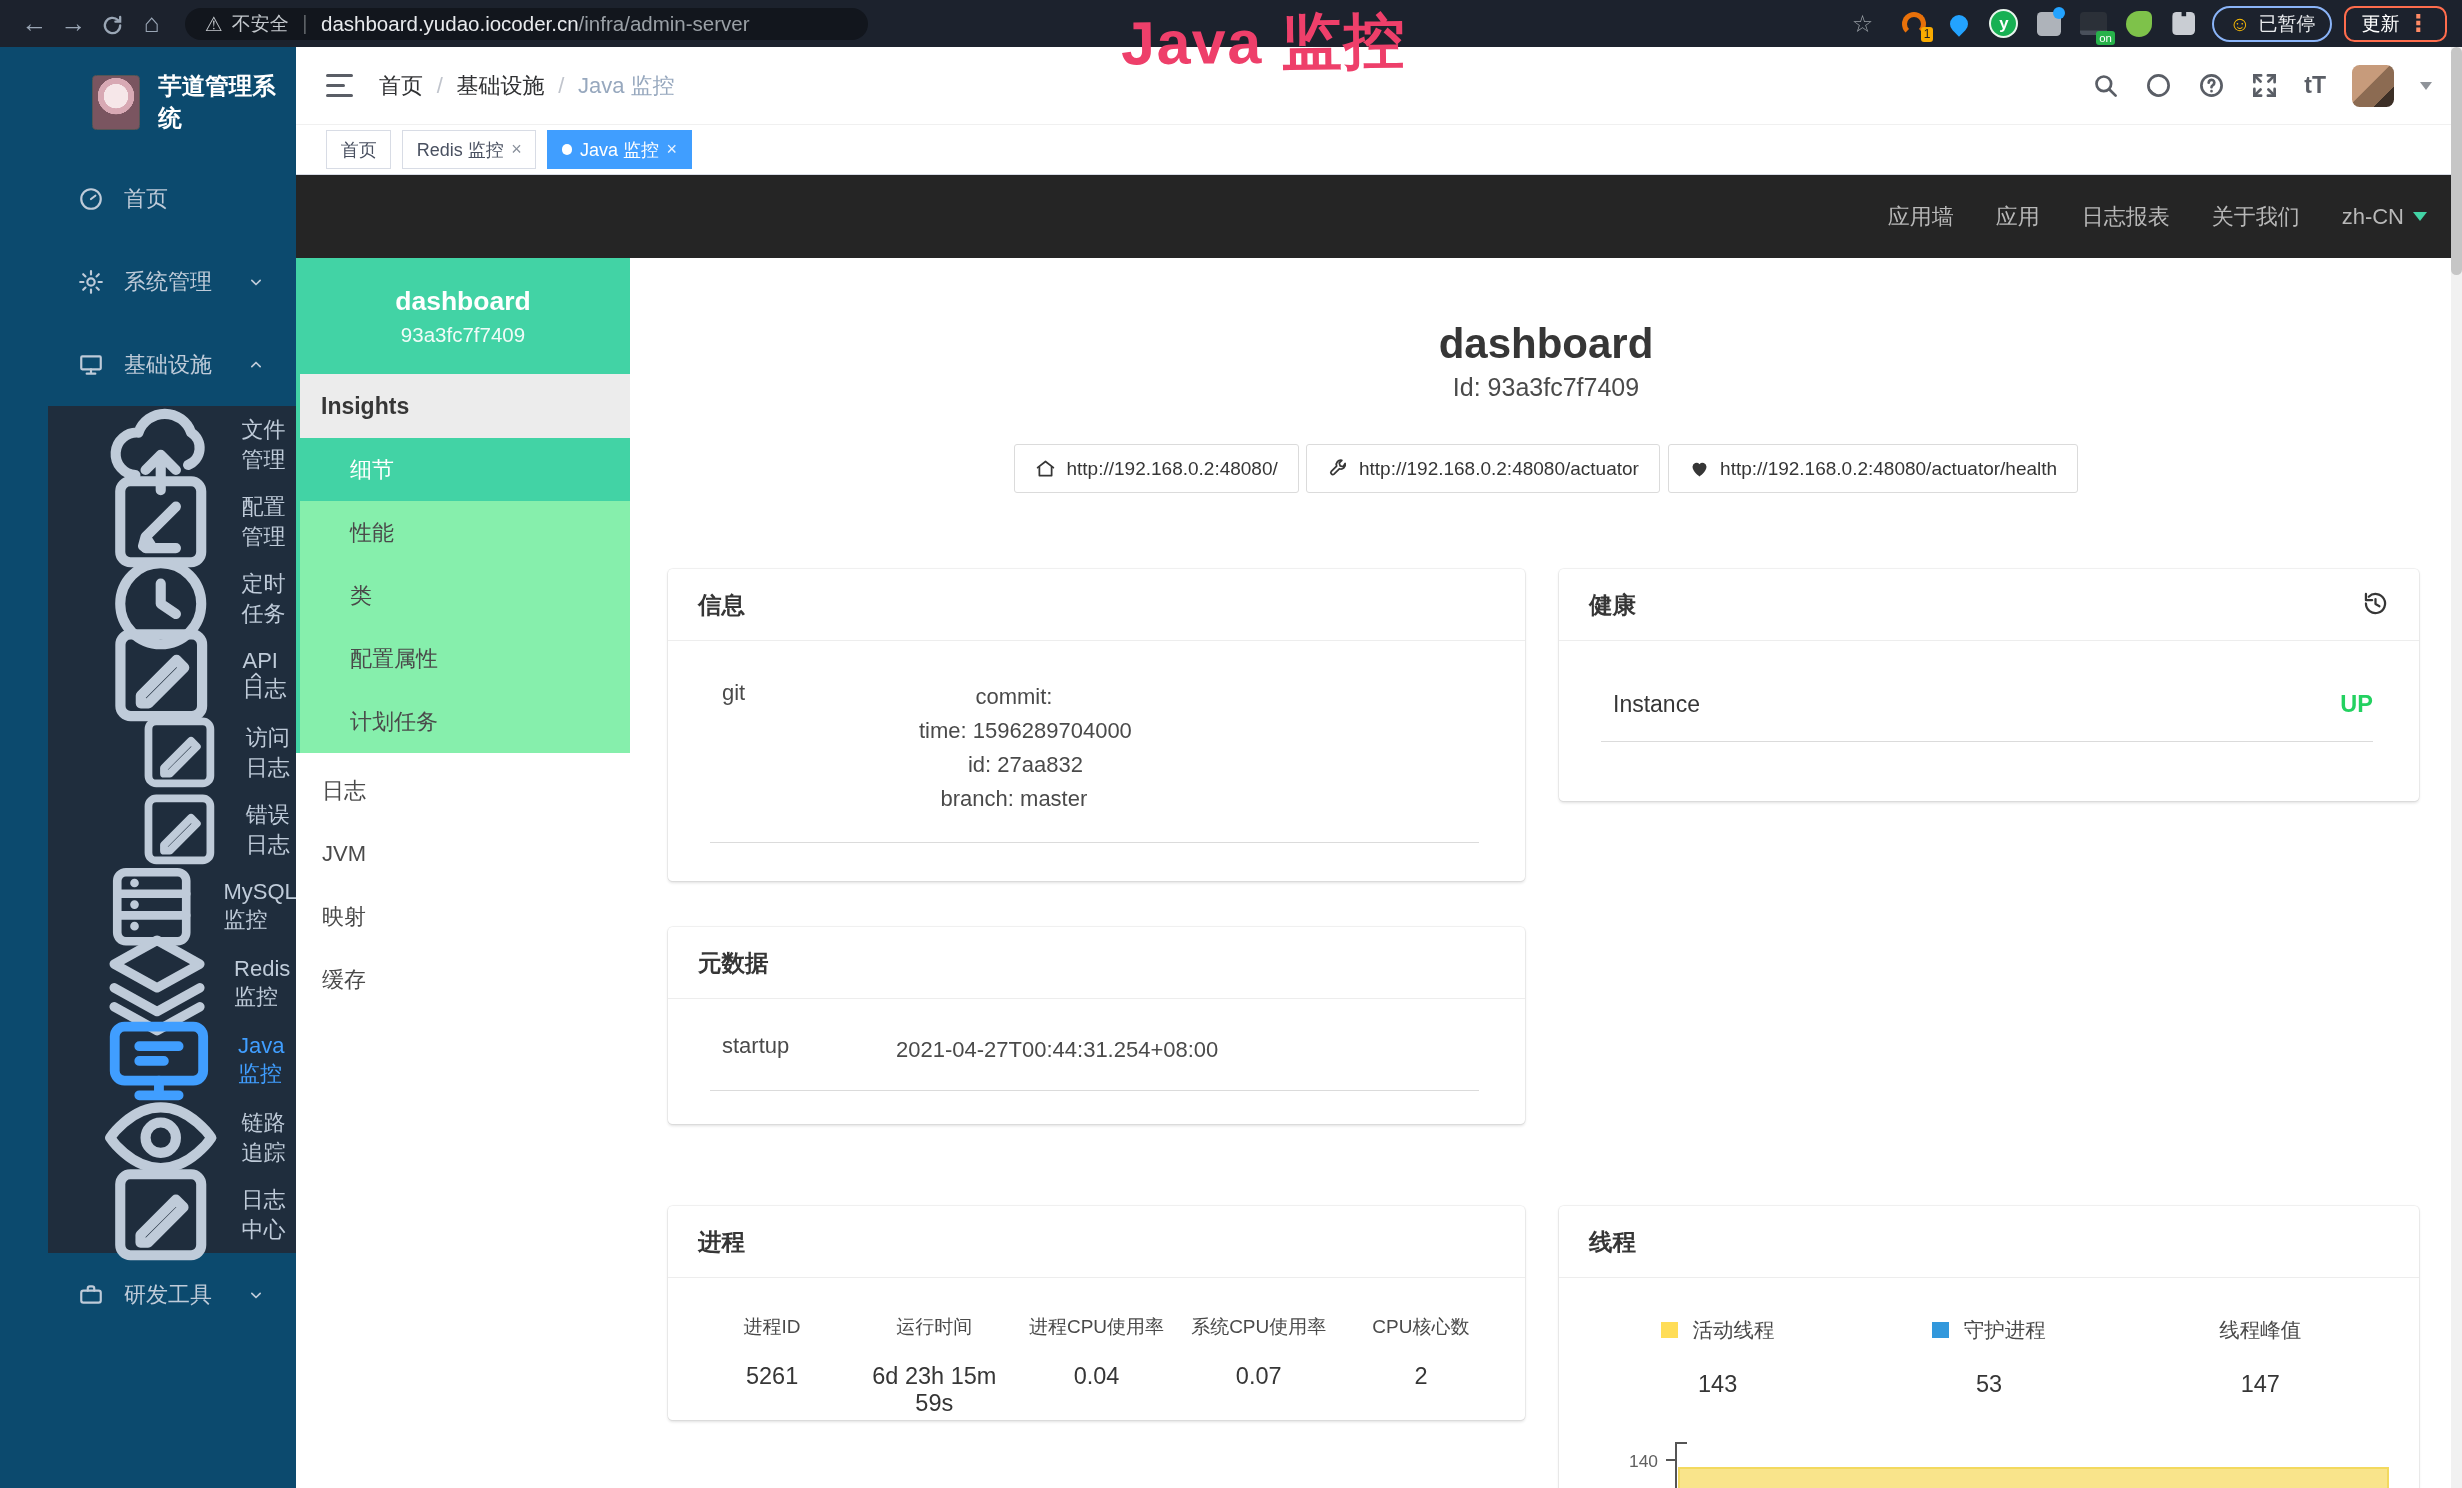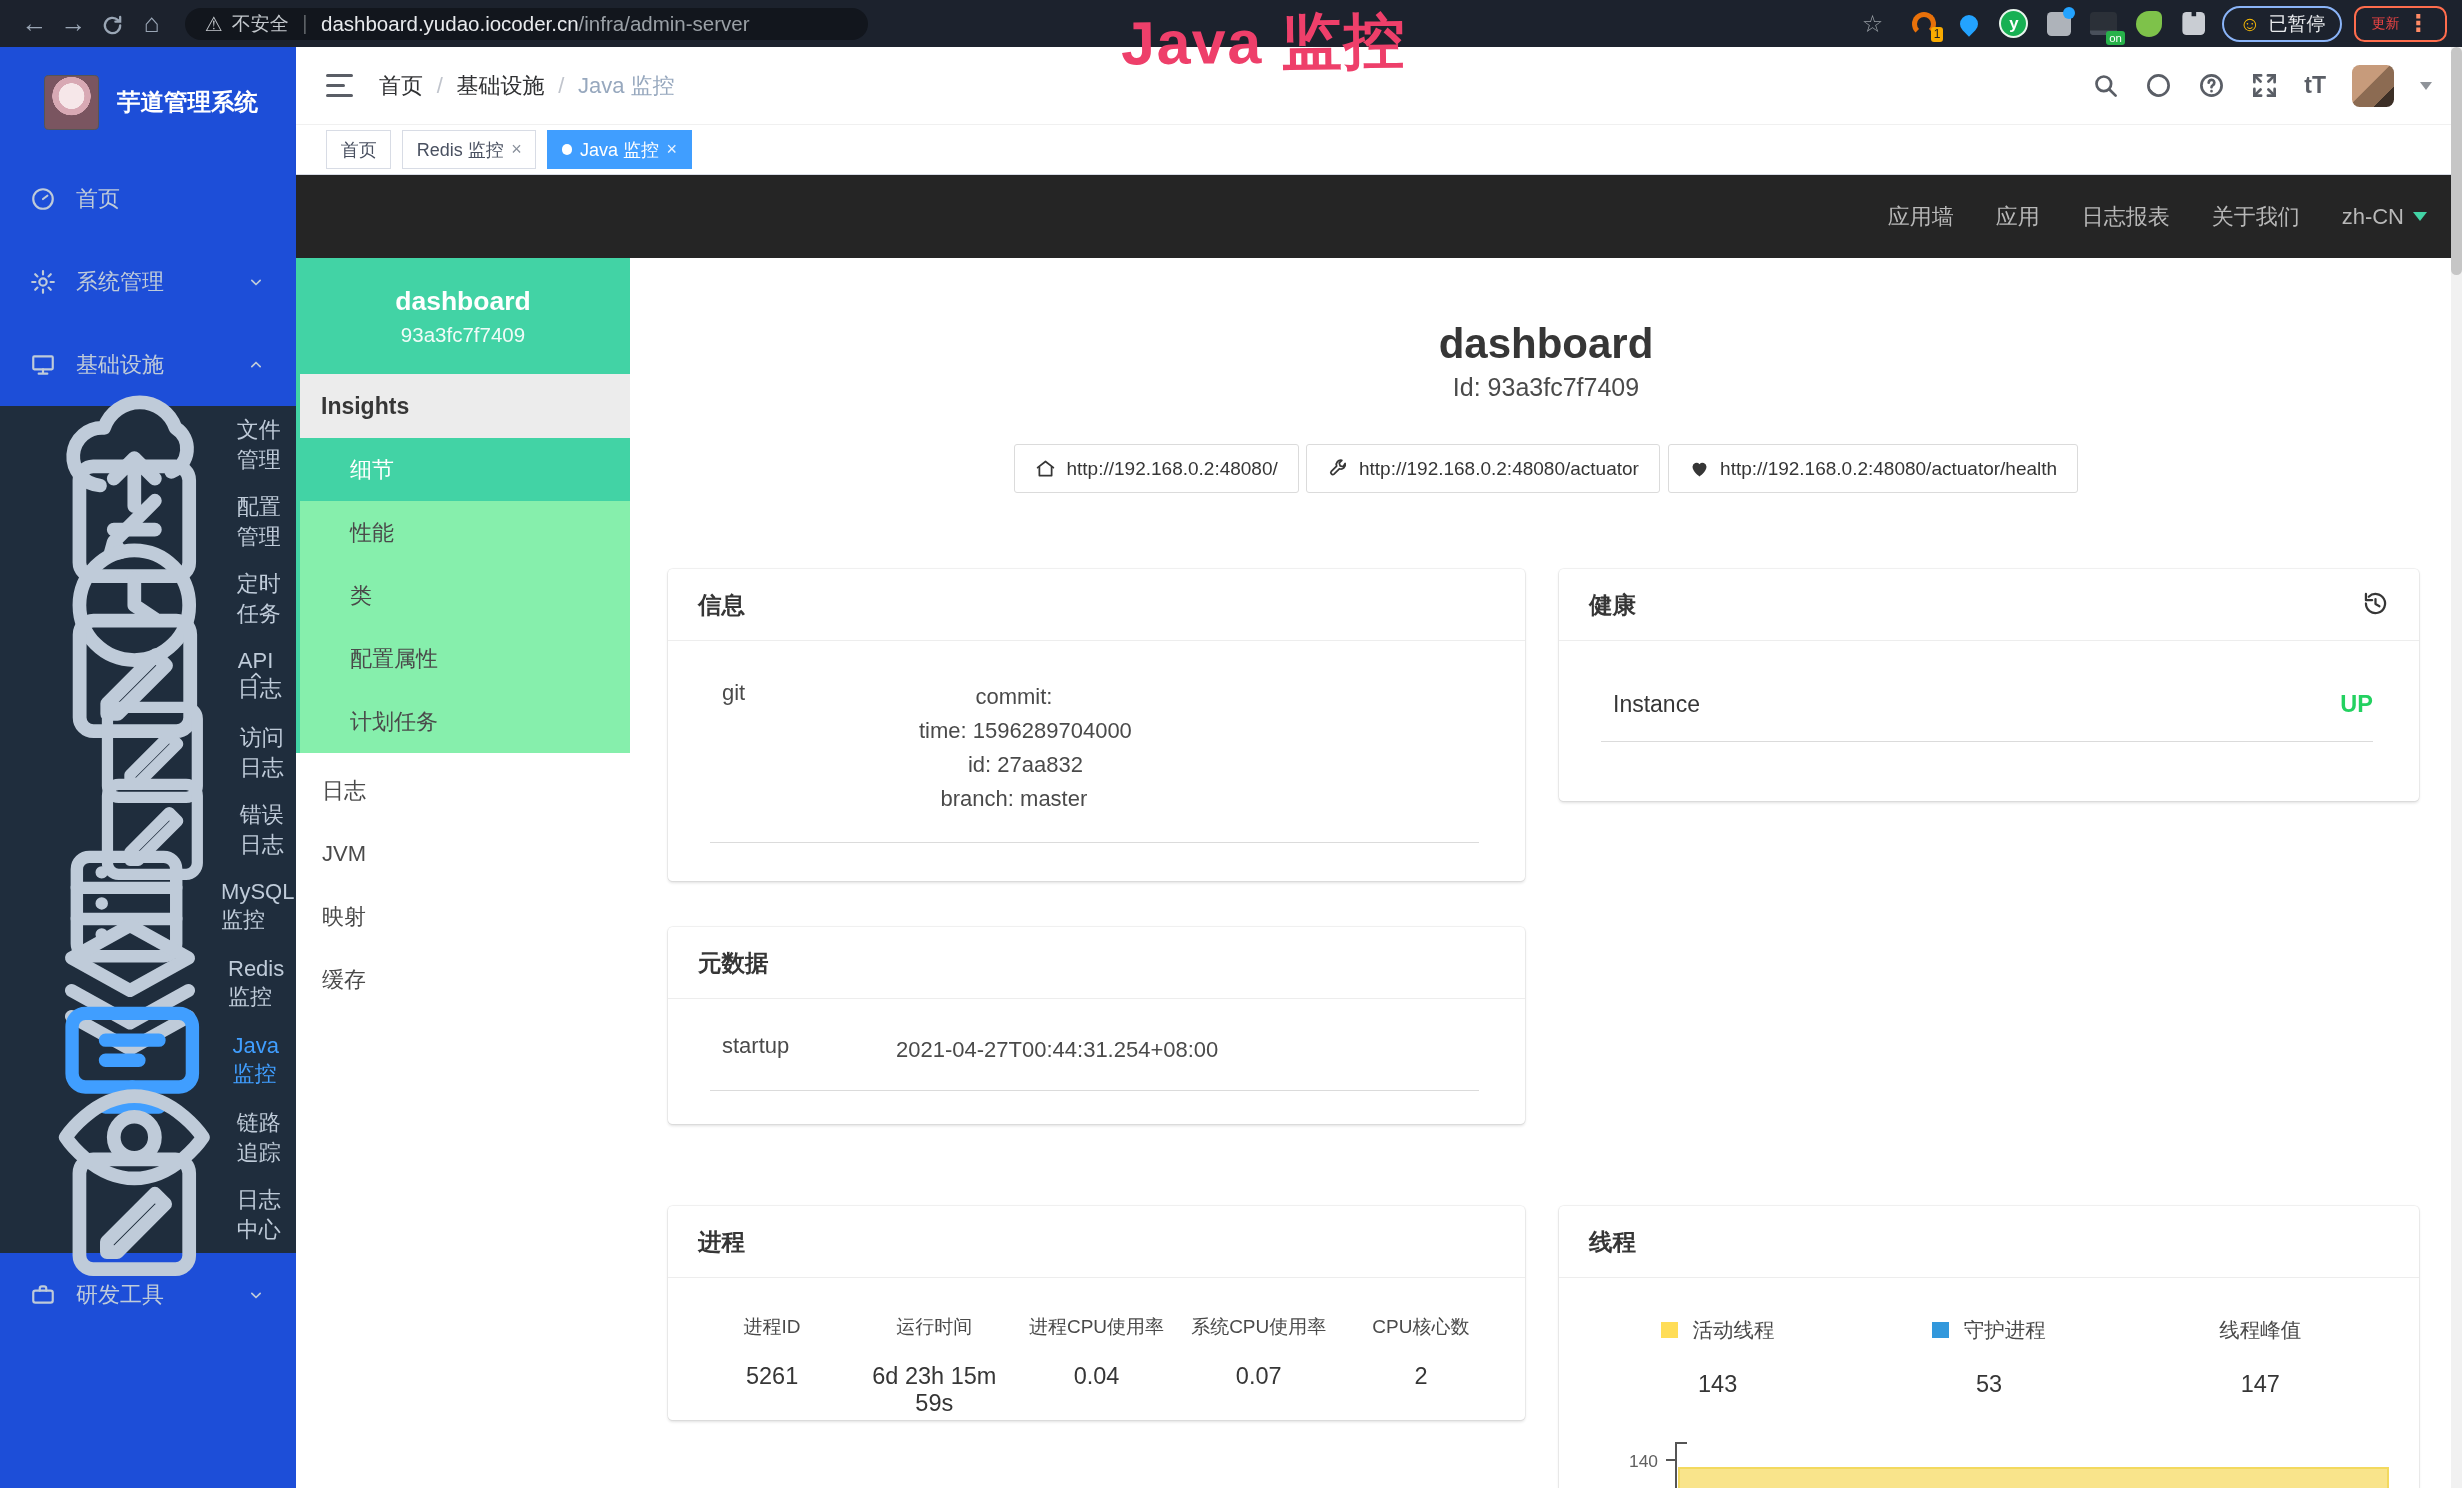--- a/index.html
+++ b/index.html
@@ -28,28 +28,28 @@
   .ext-grid::after { content:""; position:absolute; right:-4.6px; top:-4.6px; width:12px; height:12px; background:#23a3ff; border-radius:50%; }
   .ext-list { width:27px; height:23px; background:#2b3038; border-radius:3.8px; box-shadow:inset 0 -15px 0 -10.6px #49505b, inset 0 -6.8px 0 -4.6px #49505b; }
   .on-badge { position:absolute; right:-4.6px; bottom:-4.6px; background:#27b24a; color:#fff; font-size:11.4px; border-radius:3px; padding:0.8px 3px; }
   .ext-leaf { width:26px; height:26px; background:#7ec24a; border-radius:50% 6px 50% 50%; }
   .ext-puzzle { width:23px; height:23px; background:#c9cdd3; border-radius:4.6px; clip-path:polygon(0 0,40% 0,40% 18%,60% 18%,60% 0,100% 0,100% 100%,0 100%); }
   .pill { height:36px; border-radius:18px; display:flex; align-items:center; gap:7.6px; padding:0 15px; }
   .paused-pill { border:2.3px solid #8ab4f8; }
   .face { color:#fbbc04; font-size:21px; }
   .paused-txt { color:#e8eaed; font-size:19px; }
   .update-pill { border:2.3px solid #ff6d4d; border-radius:10.6px; }
-  .update-txt { color:#ef4444; font-size:14px; }
+  .update-txt { color:#ffffff; font-size:19px; }
   .vdots { color:#ff8a65; font-size:23px; font-weight:bold; }
 
   
   .app { display:flex; height:1442px; }
 
   
-  .sidebar { width:296px; background:#1d4ed8; color:#bfcbd9; flex-shrink:0; }
+  .sidebar { width:296px; background:#0c4a6e; color:#bfcbd9; flex-shrink:0;padding-left:48px; }
   .logo-row { height:110px; display:flex; align-items:center; padding:0 15px 0 44px; gap:18px; }
   .logo-img { width:55px; height:55px; border-radius:4.6px; background:
      radial-gradient(circle at 50% 38%, #f6e7e9 0 30%, #d8a9b4 31% 45%, #7a5560 46% 100%); border:1.5px solid #555; }
   .brand { color:#fff; font-size:23.5px; font-weight:bold; }
   .m-item { height:83px; display:flex; align-items:center; padding-left:30px; gap:20px; font-size:22px; cursor:pointer; position:relative; }
   .m-item .ic { width:26px; height:26px; flex-shrink:0; }
   .chev { position:absolute; right:30px; width:20px; height:20px; }
   .submenu { background:#1f2d3d; }
   .s-item { height:77px; display:flex; align-items:center; padding-left:52px; gap:20px; font-size:22px; cursor:pointer; position:relative; }
   .ss-item { padding-left:85px; }

